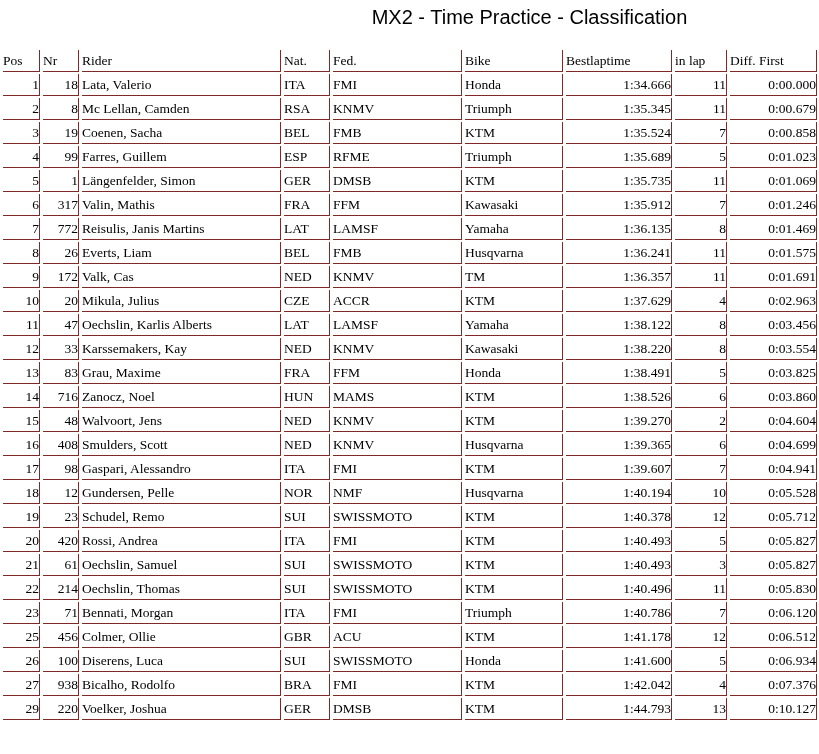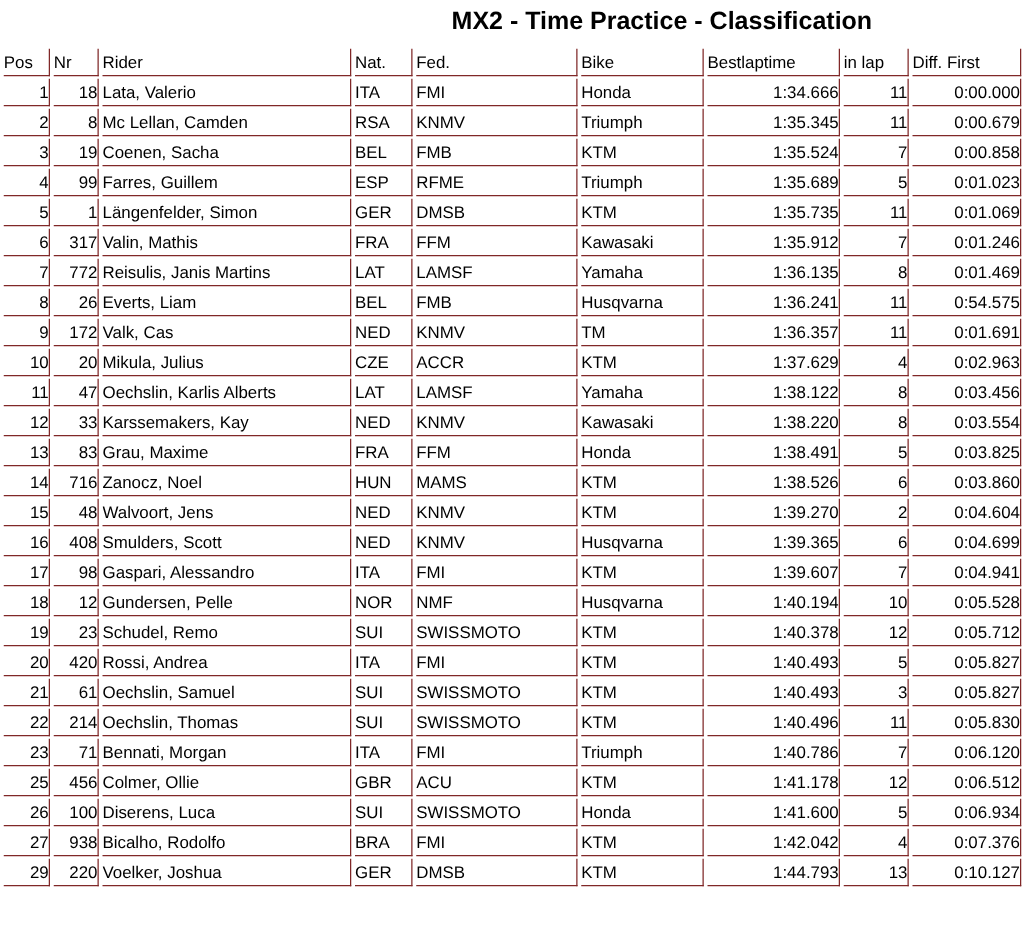--- a/index.html
+++ b/index.html
@@ -9,32 +9,33 @@
     height: 754px;
     background: var(--bg, #ffffff);
     font-family: "Liberation Sans", sans-serif;
     color: var(--ink, #000000);
     overflow: hidden;
   }
   .title {
     margin-left: 240px;
     width: 579px;
     text-align: center;
-    font-weight: bold;
+    font-weight: normal;
     font-size: 20px;
     line-height: 24px;
     padding-top: 5px;
     white-space: nowrap;
   }
   table.results {
-    margin-top: 8px;
+    margin-top: 19px;
     border-collapse: separate;
     border-spacing: 3px 2px;
     table-layout: fixed;
     width: 820px;
+    font-family: Liberation Serif, serif;
   }
   table.results th,
   table.results td {
     border-right: 1px solid var(--line, #802828);
     border-bottom: 1px solid var(--line, #802828);
     font-size: 13.5px;
     font-weight: normal;
     height: 21px;
     line-height: 21px;
     padding: 0;
@@ -155,21 +156,21 @@
       </tr>
       <tr>
         <td class="num">8</td>
         <td class="num">26</td>
         <td class="txt">Everts, Liam</td>
         <td class="txt">BEL</td>
         <td class="txt">FMB</td>
         <td class="txt">Husqvarna</td>
         <td class="num">1:36.241</td>
         <td class="num">11</td>
-        <td class="num">0:54.575</td>
+        <td class="num">0:01.575</td>
       </tr>
       <tr>
         <td class="num">9</td>
         <td class="num">172</td>
         <td class="txt">Valk, Cas</td>
         <td class="txt">NED</td>
         <td class="txt">KNMV</td>
         <td class="txt">TM</td>
         <td class="num">1:36.357</td>
         <td class="num">11</td>

